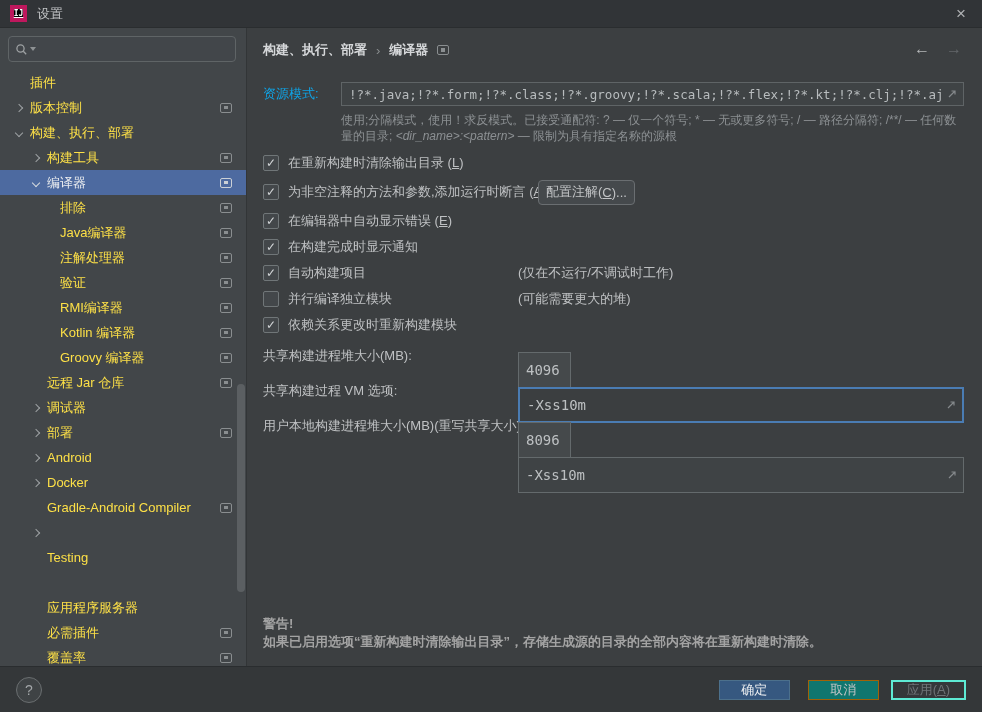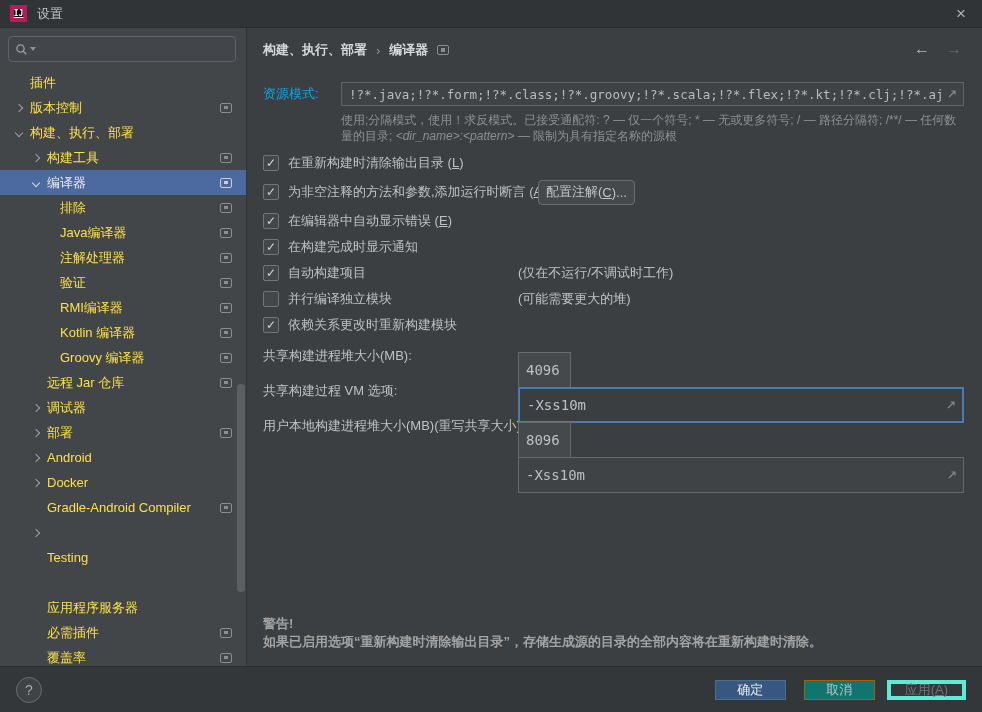--- a/index.html
+++ b/index.html
@@ -95,21 +95,21 @@
   
   .footer { position:absolute; bottom:0; left:0; right:0; height:46px; background:#343739;
             border-top:1px solid #2A2D2F; display:flex; align-items:center; padding:0 16px; }
   .help-btn { width:26px; height:26px; border-radius:50%; border:1px solid #6A6E70; background:#3F4345;
               color:#A2A6A8; display:flex; align-items:center; justify-content:center; font-size:14px; }
   .btns { margin-left:auto; display:flex; gap:12px; }
   .btn { min-width:71px; height:20px; border-radius:0; display:flex; align-items:center; justify-content:center;
          padding:0 14px; font-size:13px; cursor:default; }
   .btn.primary  { background:#365880; border:1px solid #4C708C; color:#ECEEF0; }
   .btn.normal   { background:#0f766e; border:1px solid #a16207; color:#C2C4C6;margin-left:6px; }
-  .btn.disabled { background:transparent; border:4px solid #5eead4; color:#6E7376; }
+  .btn.disabled { background:transparent; border:2px solid #5eead4; color:#6E7376; }
 </style>
 </head>
 <body>
 
 <div class="window">
 
   <div class="titlebar">
     <span class="logo">IJ</span>
     <span class="win-title">设置</span>
     <span class="close">×</span>

